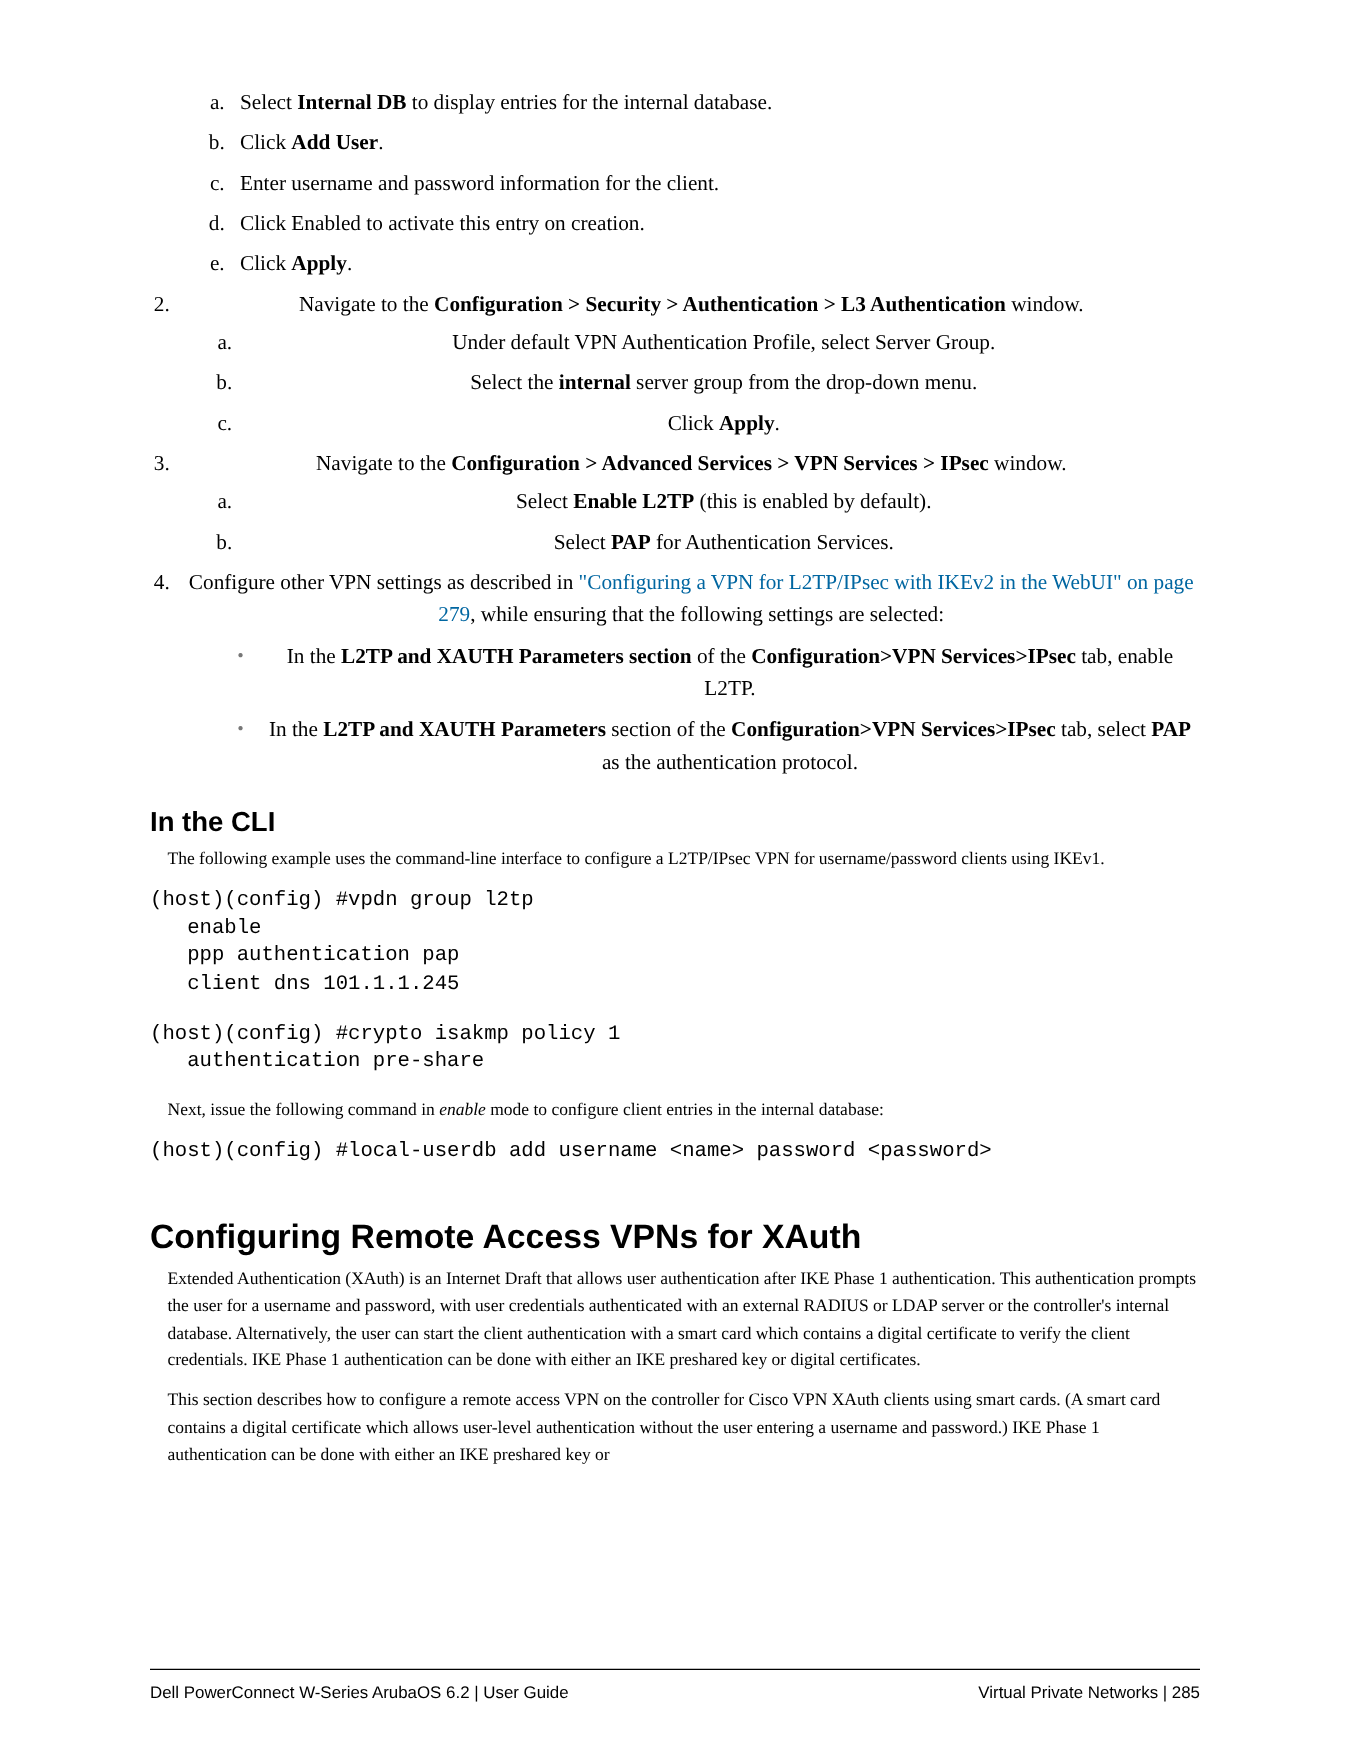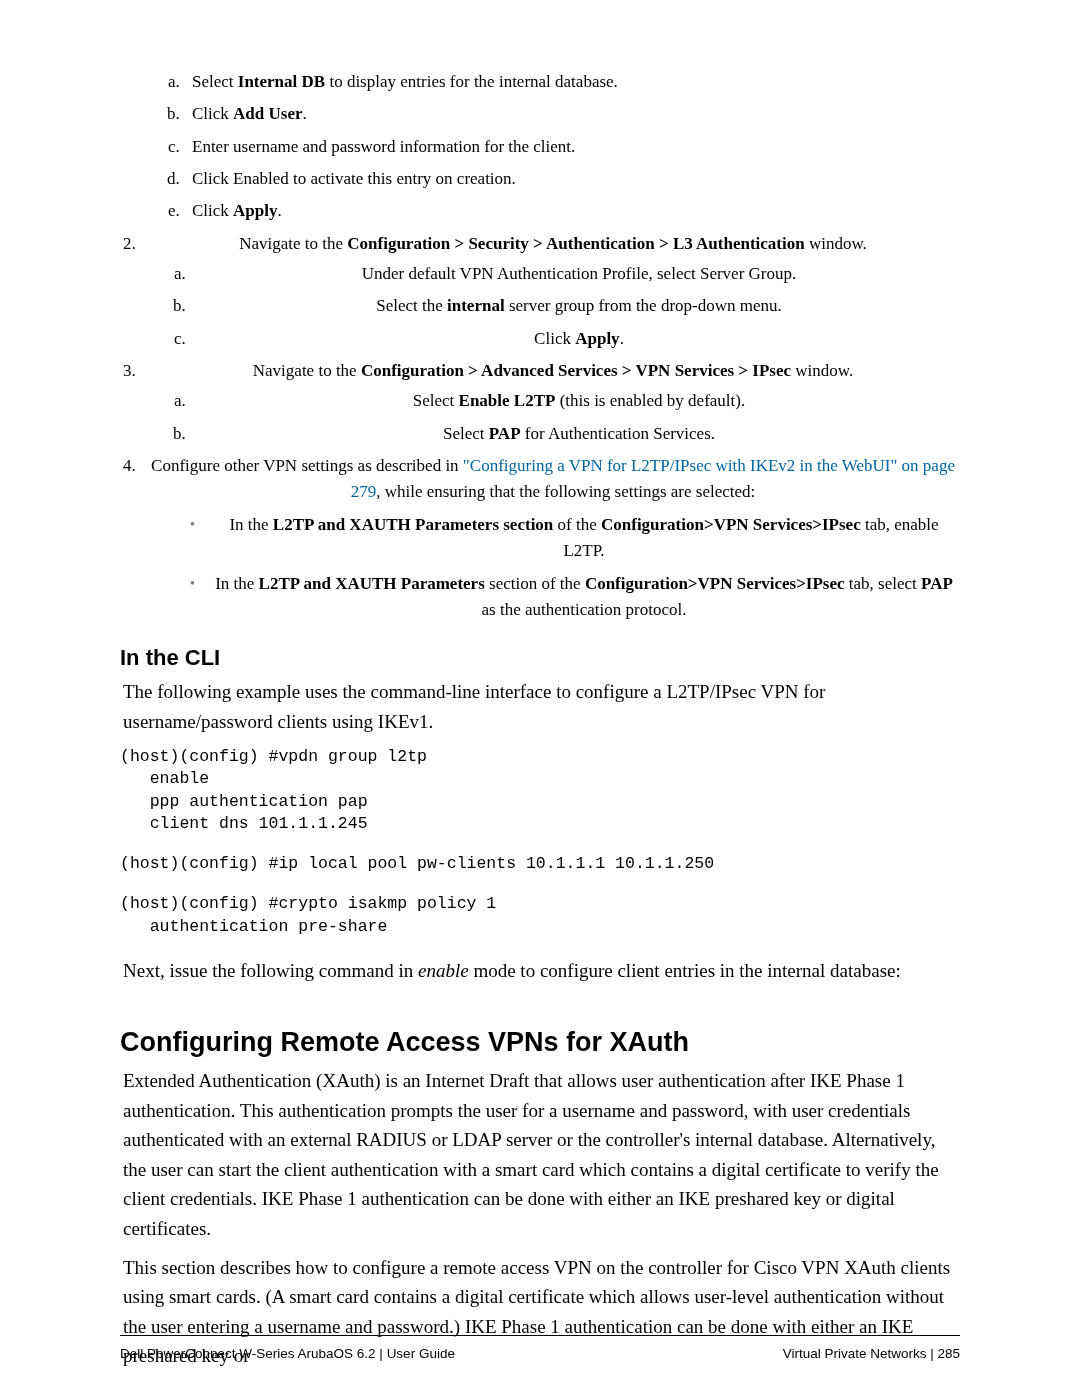--- a/index.html
+++ b/index.html
@@ -23,21 +23,21 @@
 ol.main { list-style: decimal; padding-left: 20px; margin: 0; text-align: center; }
 ol.main > li { padding-left: 6px; margin-bottom: 6px; font-size: 17px; line-height: 1.55; }
 ol.alpha { list-style: lower-alpha; padding-left: 44px; margin: 4px 0 4px 0; }
 ol.alpha > li { padding-left: 8px; margin-bottom: 6px; font-size: 17px; line-height: 1.55; }
 ul.bullets { list-style: none; padding-left: 44px; margin: 6px 0; }
 ul.bullets > li { position: relative; padding-left: 18px; margin-bottom: 6px; font-size: 17px; line-height: 1.55; }
 ul.bullets > li::before { content: "\25CF"; position: absolute; left: 0; top: 6px; font-size: 8px; color: #777; }
 h2.section { font-family: Arial, Helvetica, sans-serif; font-weight: bold; font-size: 22px; margin: 22px 0 6px 0; }
 h1.bigsection { font-family: Arial, Helvetica, sans-serif; font-weight: bold; font-size: 27px; margin: 42px 0 8px 0; }
 h2.subsection { font-family: Arial, Helvetica, sans-serif; font-weight: bold; font-size: 21px; margin: 24px 0 6px 0; }
-p.body { font-size: 19px; line-height: 1.55; margin: 4px 0 10px 3px; }
+p.body { font-size: 14px; line-height: 1.55; margin: 4px 0 10px 14px; }
 .codeblock { margin: 6px 0 18px 0; }
 .footer {
   position: absolute;
   bottom: 36px;
   left: 120px;
   right: 120px;
   border-top: 1px solid #000;
   padding-top: 10px;
   font-family: Arial, Helvetica, sans-serif;
   font-size: 13.5px;
@@ -83,26 +83,26 @@
     </li>
   </ol>
 
   <h2 class="section">In the CLI</h2>
   <p class="body">The following example uses the command-line interface to configure a L2TP/IPsec VPN for username/password clients using IKEv1.</p>
 
   <div class="mono codeblock">(host)(config) #vpdn group l2tp
    enable
    ppp authentication pap
    client dns 101.1.1.245</div>
-  <div class="mono codeblock">(host)(config) #ip local pool pw-clients 10.1.1.1 10.1.1.250</div>
   <div class="mono codeblock">(host)(config) #crypto isakmp policy 1
    authentication pre-share</div>
 
   <p class="body"><span>Next, issue the following command in </span><span class="italic">enable</span><span> mode to configure client entries in the internal database:</span></p>
 
+  <div class="mono codeblock">(host)(config) #local-userdb add username &lt;name&gt; password &lt;password&gt;</div>
 
   <h1 class="bigsection">Configuring Remote Access VPNs for XAuth</h1>
   <p class="body">Extended Authentication (XAuth) is an Internet Draft that allows user authentication after IKE Phase 1 authentication. This authentication prompts the user for a username and password, with user credentials authenticated with an external RADIUS or LDAP server or the controller's internal database. Alternatively, the user can start the client authentication with a smart card which contains a digital certificate to verify the client credentials. IKE Phase 1 authentication can be done with either an IKE preshared key or digital certificates.</p>
 
   <p class="body">This section describes how to configure a remote access VPN on the controller for Cisco VPN XAuth clients using smart cards. (A smart card contains a digital certificate which allows user-level authentication without the user entering a username and password.) IKE Phase 1 authentication can be done with either an IKE preshared key or</p>
 
 </div>
 
 <div class="footer">
   <span>Dell PowerConnect W-Series ArubaOS 6.2   |   User Guide</span>

